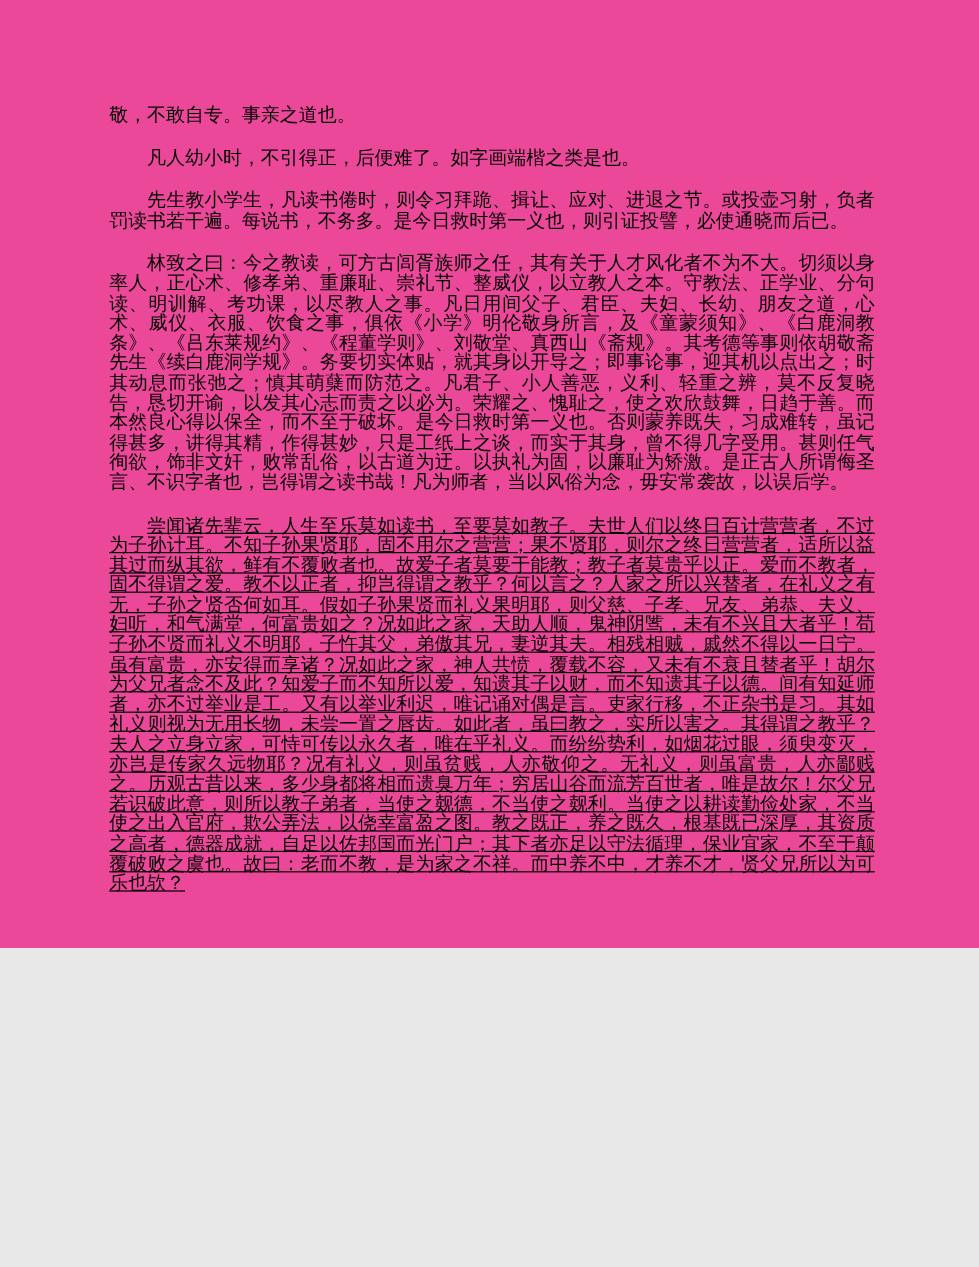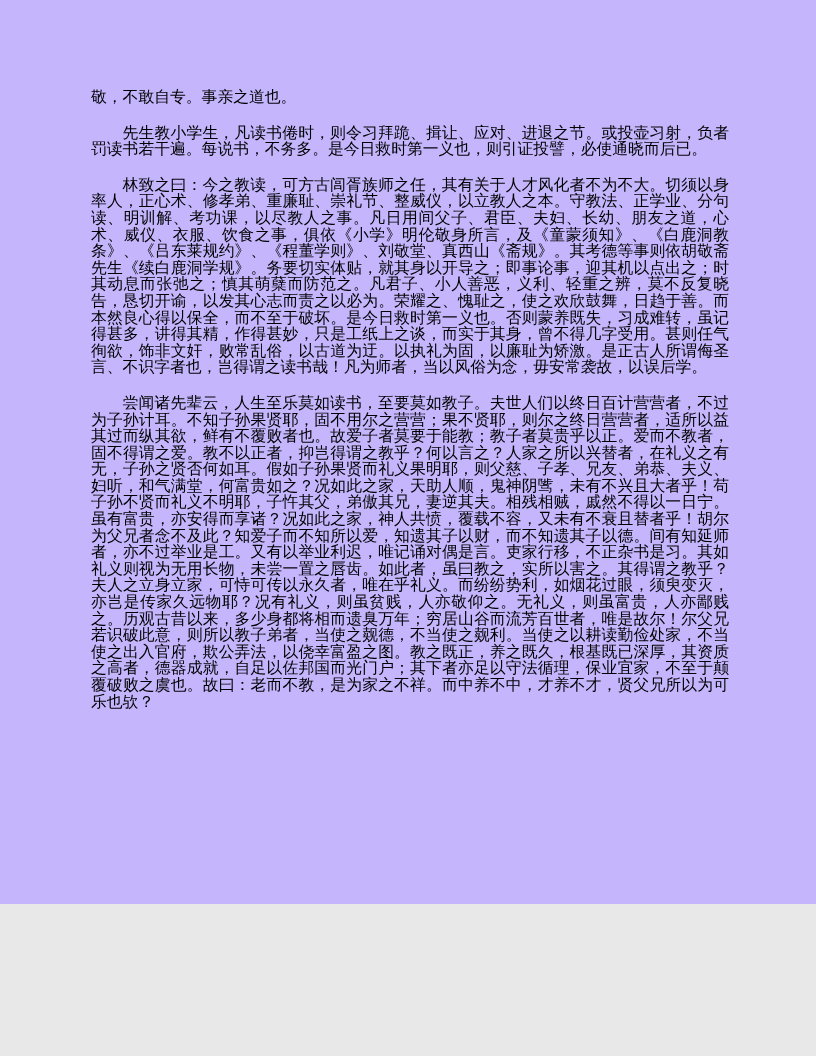--- a/index.html
+++ b/index.html
@@ -3,23 +3,23 @@
 <meta charset="utf-8">
 <style>
   html, body {
     margin: 0;
     padding: 0;
     background: #e8e8e8;
   }
   .page {
     position: relative;
     width: 816px;
-    height: 904px;
+    height: 790px;
     margin: 0 auto;
-    background: #c4b5fd;
+    background: #ec4899;
     overflow: hidden;
     box-sizing: border-box;
     padding: 89px 87px 36px 91px;
   }
   .text-block {
     font-family: "Liberation Serif", "DejaVu Serif", serif;
     font-size: 15.8px;
     line-height: 16.6px;
     color: #000000;
     text-align: justify;
@@ -27,25 +27,27 @@
   .para {
     margin: 0 0 19px 0;
     text-indent: 2em;
     word-break: break-all;
   }
   .para.no-indent {
     text-indent: 0;
   }
   .para:last-child {
     margin-bottom: 0;
+    text-decoration: underline;
   }
 </style>
 </head>
 <body>
 
 <div class="page">
   <div class="text-block">
     <p class="para no-indent">敬，不敢自专。事亲之道也。</p>
+    <p class="para">凡人幼小时，不引得正，后便难了。如字画端楷之类是也。</p>
     <p class="para">先生教小学生，凡读书倦时，则令习拜跪、揖让、应对、进退之节。或投壶习射，负者罚读书若干遍。每说书，不务多。是今日救时第一义也，则引证投譬，必使通晓而后已。</p>
     <p class="para">林致之曰：今之教读，可方古闾胥族师之任，其有关于人才风化者不为不大。切须以身率人，正心术、修孝弟、重廉耻、崇礼节、整威仪，以立教人之本。守教法、正学业、分句读、明训解、考功课，以尽教人之事。凡日用间父子、君臣、夫妇、长幼、朋友之道，心术、威仪、衣服、饮食之事，俱依《小学》明伦敬身所言，及《童蒙须知》、《白鹿洞教条》、《吕东莱规约》、《程董学则》、刘敬堂、真西山《斋规》。其考德等事则依胡敬斋先生《续白鹿洞学规》。务要切实体贴，就其身以开导之；即事论事，迎其机以点出之；时其动息而张弛之；慎其萌蘖而防范之。凡君子、小人善恶，义利、轻重之辨，莫不反复晓告，恳切开谕，以发其心志而责之以必为。荣耀之、愧耻之，使之欢欣鼓舞，日趋于善。而本然良心得以保全，而不至于破坏。是今日救时第一义也。否则蒙养既失，习成难转，虽记得甚多，讲得其精，作得甚妙，只是工纸上之谈，而实于其身，曾不得几字受用。甚则任气徇欲，饰非文奸，败常乱俗，以古道为迂。以执礼为固，以廉耻为矫激。是正古人所谓侮圣言、不识字者也，岂得谓之读书哉！凡为师者，当以风俗为念，毋安常袭故，以误后学。</p>
     <p class="para">尝闻诸先辈云，人生至乐莫如读书，至要莫如教子。夫世人们以终日百计营营者，不过为子孙计耳。不知子孙果贤耶，固不用尔之营营；果不贤耶，则尔之终日营营者，适所以益其过而纵其欲，鲜有不覆败者也。故爱子者莫要于能教；教子者莫贵乎以正。爱而不教者，固不得谓之爱。教不以正者，抑岂得谓之教乎？何以言之？人家之所以兴替者，在礼义之有无，子孙之贤否何如耳。假如子孙果贤而礼义果明耶，则父慈、子孝、兄友、弟恭、夫义、妇听，和气满堂，何富贵如之？况如此之家，天助人顺，鬼神阴骘，未有不兴且大者乎！苟子孙不贤而礼义不明耶，子忤其父，弟傲其兄，妻逆其夫。相残相贼，戚然不得以一日宁。虽有富贵，亦安得而享诸？况如此之家，神人共愤，覆载不容，又未有不衰且替者乎！胡尔为父兄者念不及此？知爱子而不知所以爱，知遗其子以财，而不知遗其子以德。间有知延师者，亦不过举业是工。又有以举业利迟，唯记诵对偶是言。吏家行移，不正杂书是习。其如礼义则视为无用长物，未尝一置之唇齿。如此者，虽曰教之，实所以害之。其得谓之教乎？夫人之立身立家，可恃可传以永久者，唯在乎礼义。而纷纷势利，如烟花过眼，须臾变灭，亦岂是传家久远物耶？况有礼义，则虽贫贱，人亦敬仰之。无礼义，则虽富贵，人亦鄙贱之。历观古昔以来，多少身都将相而遗臭万年；穷居山谷而流芳百世者，唯是故尔！尔父兄若识破此意，则所以教子弟者，当使之觌德，不当使之觌利。当使之以耕读勤俭处家，不当使之出入官府，欺公弄法，以侥幸富盈之图。教之既正，养之既久，根基既已深厚，其资质之高者，德器成就，自足以佐邦国而光门户；其下者亦足以守法循理，保业宜家，不至于颠覆破败之虞也。故曰：老而不教，是为家之不祥。而中养不中，才养不才，贤父兄所以为可乐也欤？</p>
   </div>
 </div>
 
 </body></html>

